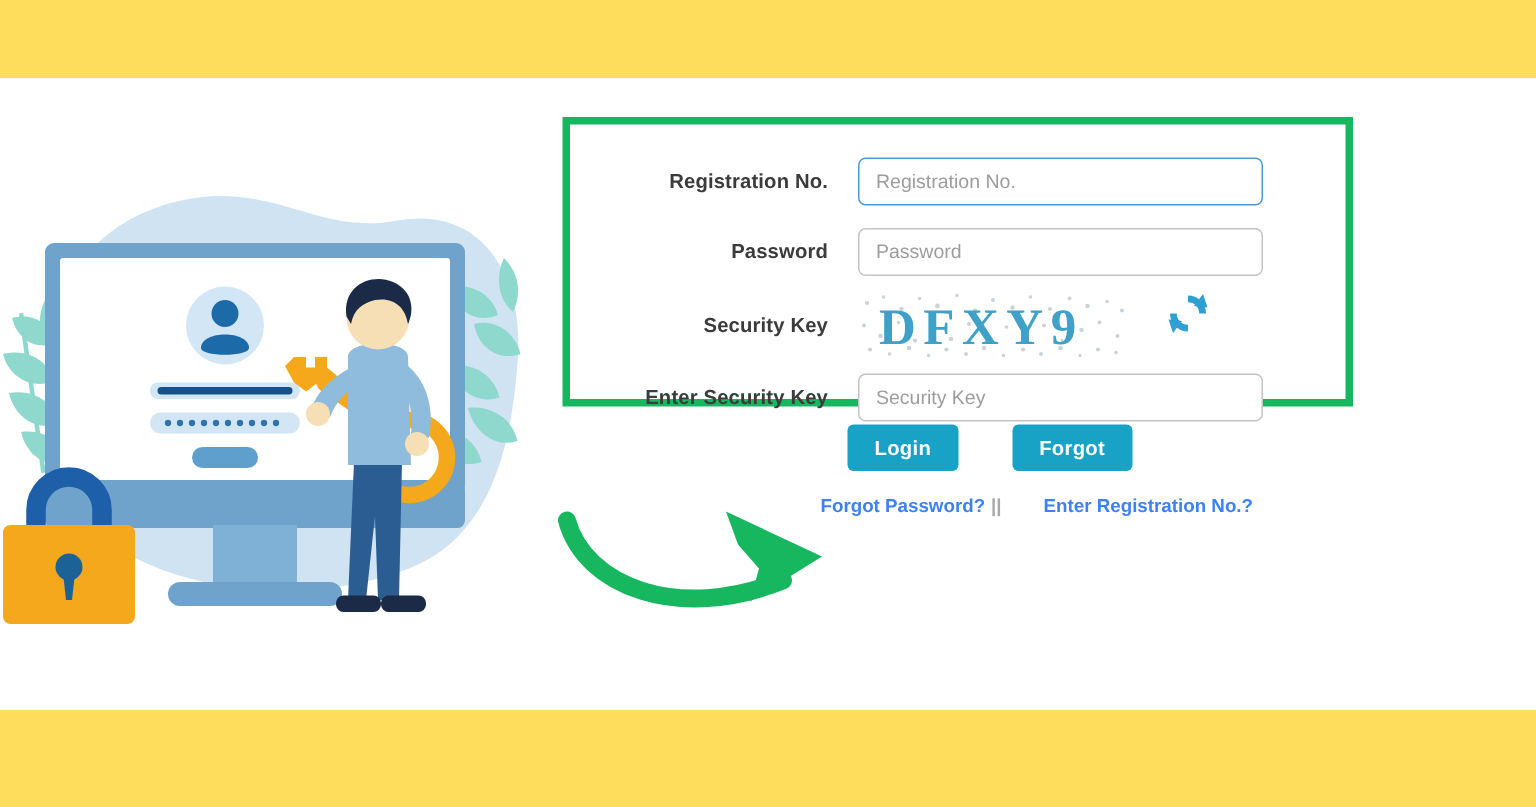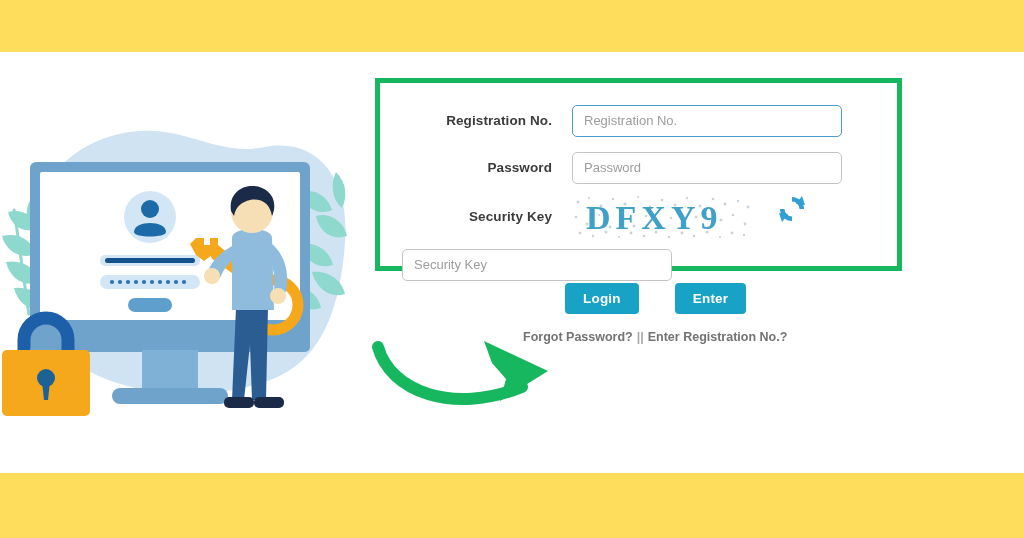--- a/index.html
+++ b/index.html
@@ -154,23 +154,24 @@
   
   .links {
     margin-top: 16px;
     padding-left: 148px;
     font-size: 12.5px;
     font-weight: bold;
     color: #17608e;
     white-space: nowrap;
   }
   .links a {
-    color: #737373;
+    color: #3b82f6;
     text-decoration: none;
     cursor: pointer;
+    margin-left: 24px;
   }
   .link-sep {
     color: #a9a9a9;
     padding: 0 4px;
     font-weight: bold;
   }
 
   
   .anno-arrow {
     position: absolute;
@@ -365,29 +366,30 @@
                 <path d="M26 3 L29 12 L20 11 Z" fill="#2f9fd4"></path>
                 <path d="M16 28 A12 12 0 0 1 4 16 L8.5 16 A7.5 7.5 0 0 0 16 23.5 Z" fill="#2f9fd4"></path>
                 <path d="M6 29 L3 20 L12 21 Z" fill="#2f9fd4"></path>
                 <circle cx="16" cy="16" r="4.5" fill="#ffffff"></circle>
               </svg>
             </button>
           </div>
         </div>
 
         <div class="form-row">
+          <div class="field-label">Enter Security Key</div>
           <input class="field-input" type="text" placeholder="Security Key" style="">
         </div>
 
       </div>
     </div>
 
     <div class="actions">
       <button class="btn btn-login">Login</button>
-      <button class="btn btn-clear">Enter</button>
+      <button class="btn btn-clear">Forgot</button>
     </div>
 
     <div class="links">
       <a>Forgot Password?</a><span class="link-sep">||</span><a>Enter Registration No.?</a>
     </div>
 
   </div>
 </div>
 
 </body></html>

